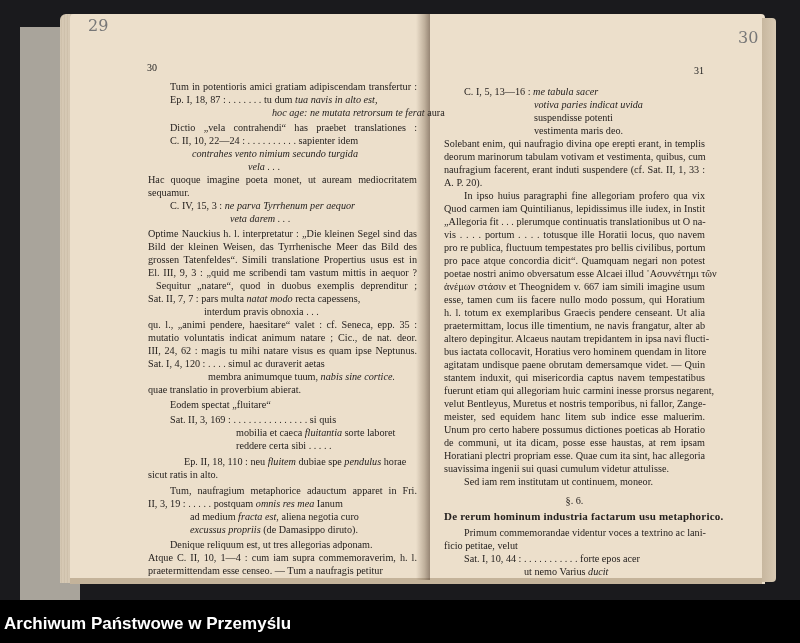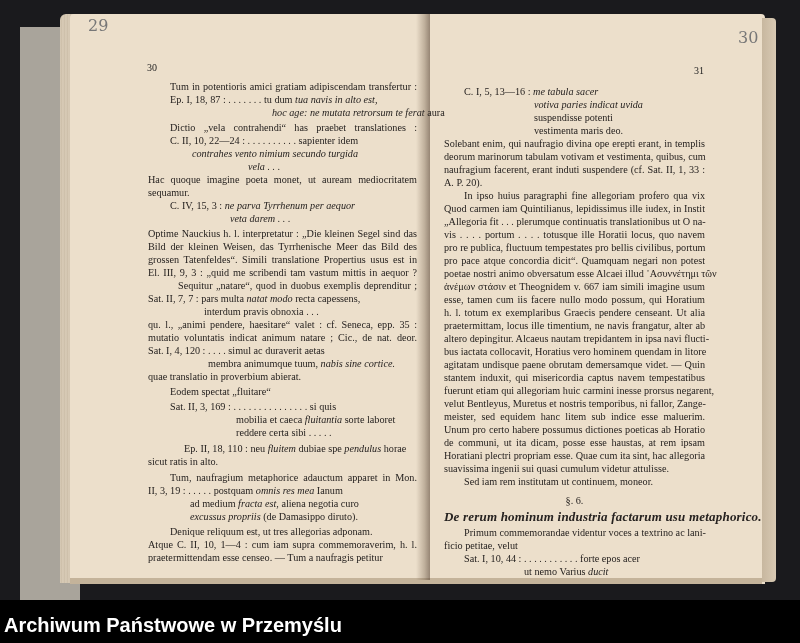--- a/index.html
+++ b/index.html
@@ -13,24 +13,24 @@
   .right-edge { position:absolute; left:762px; top:18px; width:14px; height:564px; background:linear-gradient(90deg,#c7b79f,#d8c9b3); border-radius:0 4px 4px 0; }
   .bottom-edge { position:absolute; left:70px; top:578px; width:692px; height:6px; background:#c4b39a; }
 
   .folio-hand { position:absolute; font-family:"DejaVu Serif", serif; color:#777; font-size:16px; font-weight:300; }
   .page-num { position:absolute; font-size:10px; color:#222; }
   .txt { position:absolute; font-size:10.2px; line-height:13px; color:#262220; }
   .txt .line { white-space:nowrap; height:13px; }
   .justify { text-align:justify; text-align-last:justify; }
   .i { font-style:italic; }
   .center { text-align:center; }
-  .small-bold { font-size:13px; font-weight:bold; letter-spacing:0.2px;font-style:italic; }
+  .small-bold { font-size:11px; font-weight:bold; letter-spacing:0.2px; }
 
   .footer { position:absolute; left:0; top:600px; width:800px; height:43px; background:#000; }
-  .footer-title { position:absolute; left:4px; top:14px; font-family:"Liberation Sans", sans-serif; font-weight:bold; font-size:20px; color:#fff; }
+  .footer-title { position:absolute; left:4px; top:14px; font-family:"Liberation Sans", sans-serif; font-weight:bold; font-size:17px; color:#fff; }
 </style>
 </head>
 <body>
 
 <div class="scan">
   <div class="back-cover"></div>
   <div class="left-stack"></div>
   <div class="left-page"></div>
   <div class="right-page"></div>
   <div class="right-edge"></div>
@@ -49,35 +49,36 @@
     <div class="line i" style="margin-left:44px;font-style:italic;">contrahes vento nimium secundo turgida</div>
     <div class="line i" style="margin-left:100px;">vela . . .</div>
     <div class="line justify">Hac quoque imagine poeta monet, ut auream mediocritatem</div>
     <div class="line">sequamur.</div>
     <div class="line" style="margin-left:22px;"><span>C. IV, 15, 3 : </span><span class="i">ne parva Tyrrhenum per aequor</span></div>
     <div class="line i" style="margin-left:82px;">veta darem . . .</div>
     <div class="line justify" style="margin-top:2px;">Optime Nauckius h. l. interpretatur : „Die kleinen Segel sind das</div>
     <div class="line justify">Bild der kleinen Weisen, das Tyrrhenische Meer das Bild des</div>
     <div class="line justify">grossen Tatenfeldes“. Simili translatione Propertius usus est in</div>
     <div class="line justify">El. III, 9, 3 : „quid me scribendi tam vastum mittis in aequor ?</div>
-    <div class="line justify" style="margin-left:30px;">Sequitur „natare“, quod in duobus exemplis deprenditur ;</div>
+    <div class="line justify" style="margin-left:8px;">Sequitur „natare“, quod in duobus exemplis deprenditur ;</div>
     <div class="line"><span>Sat. II, 7, 7 : pars multa </span><span class="i">natat modo</span><span> recta capessens,</span></div>
     <div class="line" style="margin-left:56px;">interdum pravis obnoxia . . .</div>
     <div class="line justify" style="margin-top:0;">qu. l., „animi pendere, haesitare“ valet : cf. Seneca, epp. 35 :</div>
     <div class="line justify">mutatio voluntatis indicat animum natare ; Cic., de nat. deor.</div>
+    <div class="line justify">III, 24, 62 : magis tu mihi natare visus es quam ipse Neptunus.</div>
     <div class="line">Sat. I, 4, 120 : . . . . simul ac duraverit aetas</div>
     <div class="line" style="margin-left:60px;"><span>membra animumque tuum, </span><span class="i">nabis sine cortice.</span></div>
     <div class="line">quae translatio in proverbium abierat.</div>
     <div class="line" style="margin-left:22px;margin-top:2px;">Eodem spectat „fluitare“</div>
     <div class="line" style="margin-left:22px;margin-top:2px;">Sat. II, 3, 169 : . . . . . . . . . . . . . . . si quis</div>
     <div class="line" style="margin-left:88px;"><span>mobilia et caeca </span><span class="i">fluitantia</span><span> sorte laboret</span></div>
     <div class="line" style="margin-left:88px;">reddere certa sibi . . . . .</div>
     <div class="line" style="margin-left:36px;margin-top:3px;"><span>Ep. II, 18, 110 : neu </span><span class="i">fluitem</span><span> dubiae spe </span><span class="i">pendulus</span><span> horae</span></div>
     <div class="line">sicut ratis in alto.</div>
-    <div class="line justify" style="margin-left:22px;margin-top:3px;">Tum, naufragium metaphorice adauctum apparet in Mon.</div>
+    <div class="line justify" style="margin-left:22px;margin-top:3px;">Tum, naufragium metaphorice adauctum apparet in Fri.</div>
     <div class="line"><span>II, 3, 19 : . . . . . postquam </span><span class="i">omnis res mea</span><span> Ianum</span></div>
     <div class="line" style="margin-left:42px;"><span>ad medium </span><span class="i">fracta est</span><span>, aliena negotia curo</span></div>
     <div class="line" style="margin-left:42px;"><span class="i">excussus propriis</span><span> (de Damasippo diruto).</span></div>
     <div class="line" style="margin-left:22px;margin-top:2px;">Denique reliquum est, ut tres allegorias adponam.</div>
     <div class="line justify">Atque C. II, 10, 1—4 : cum iam supra commemoraverim, h. l.</div>
     <div class="line">praetermittendam esse censeo. — Tum a naufragis petitur</div>
   </div>
 
   <div class="folio-hand" style="left:738px;top:28px;">30</div>
   <div class="page-num" style="left:694px;top:65px;">31</div>

